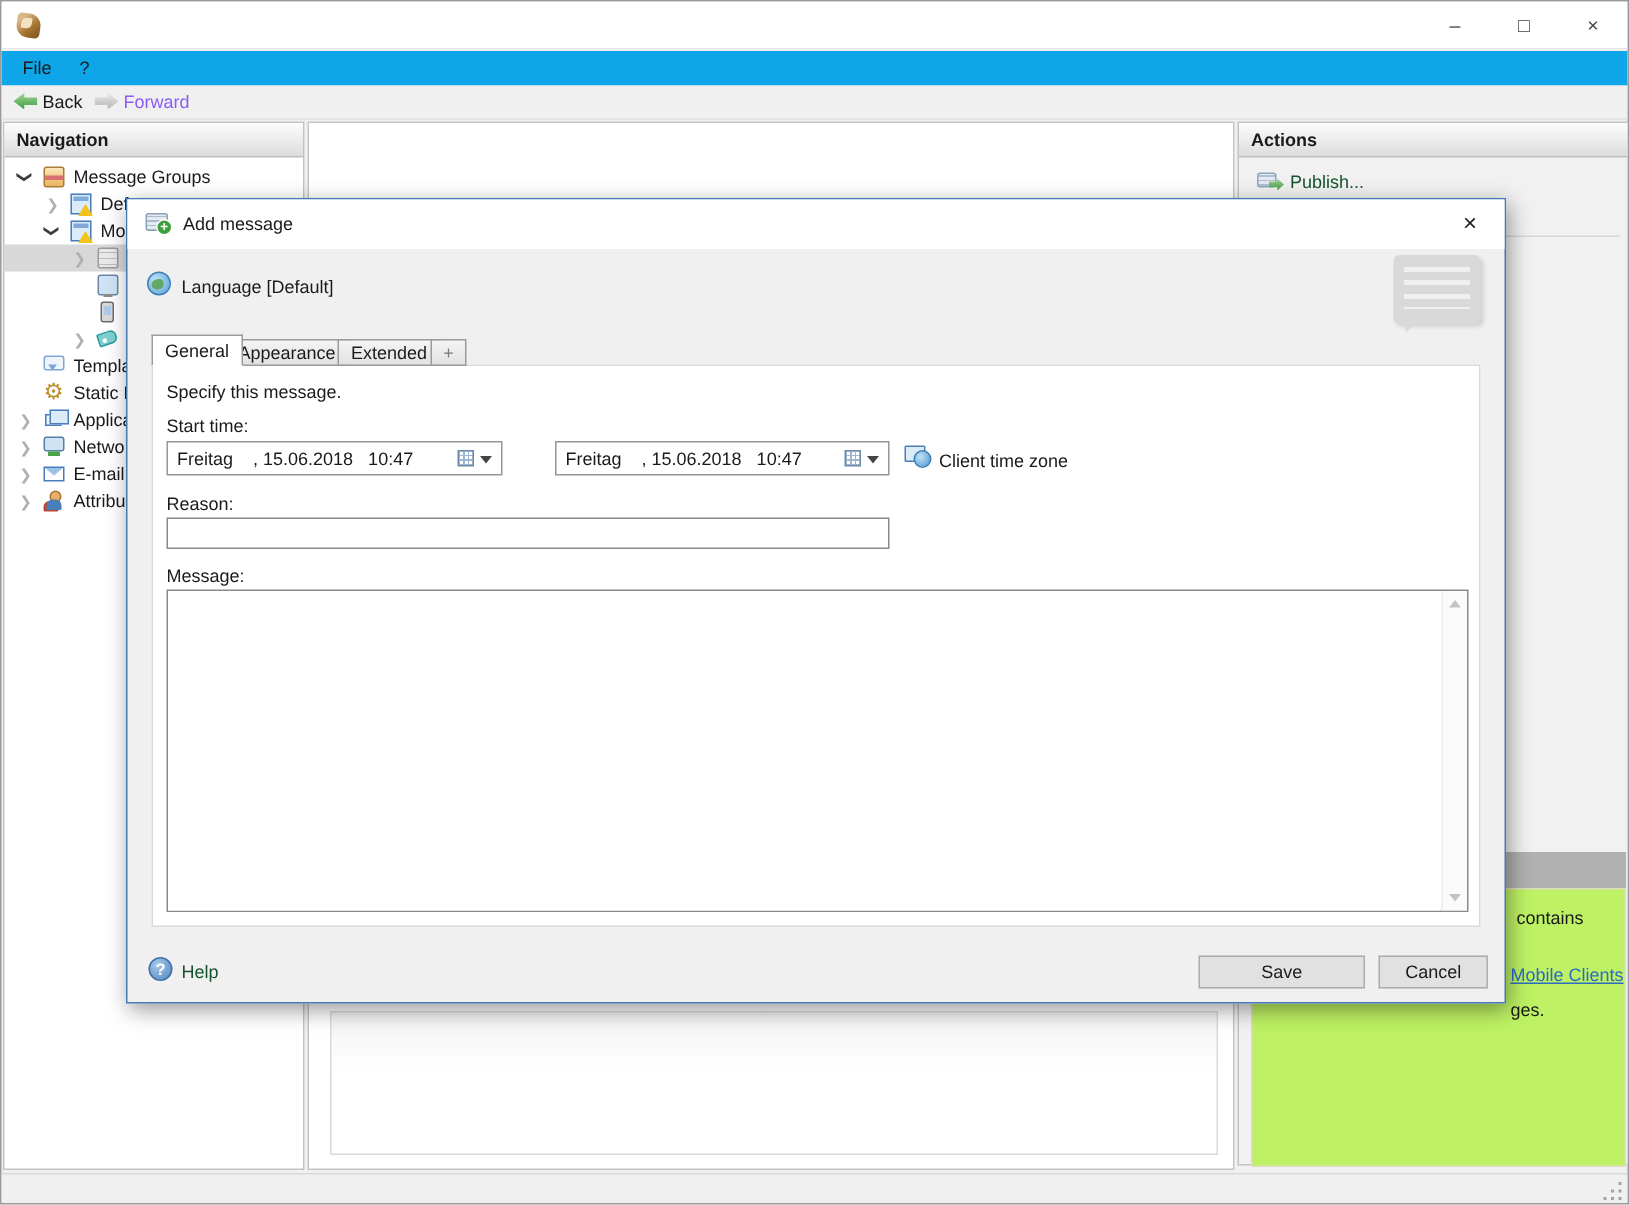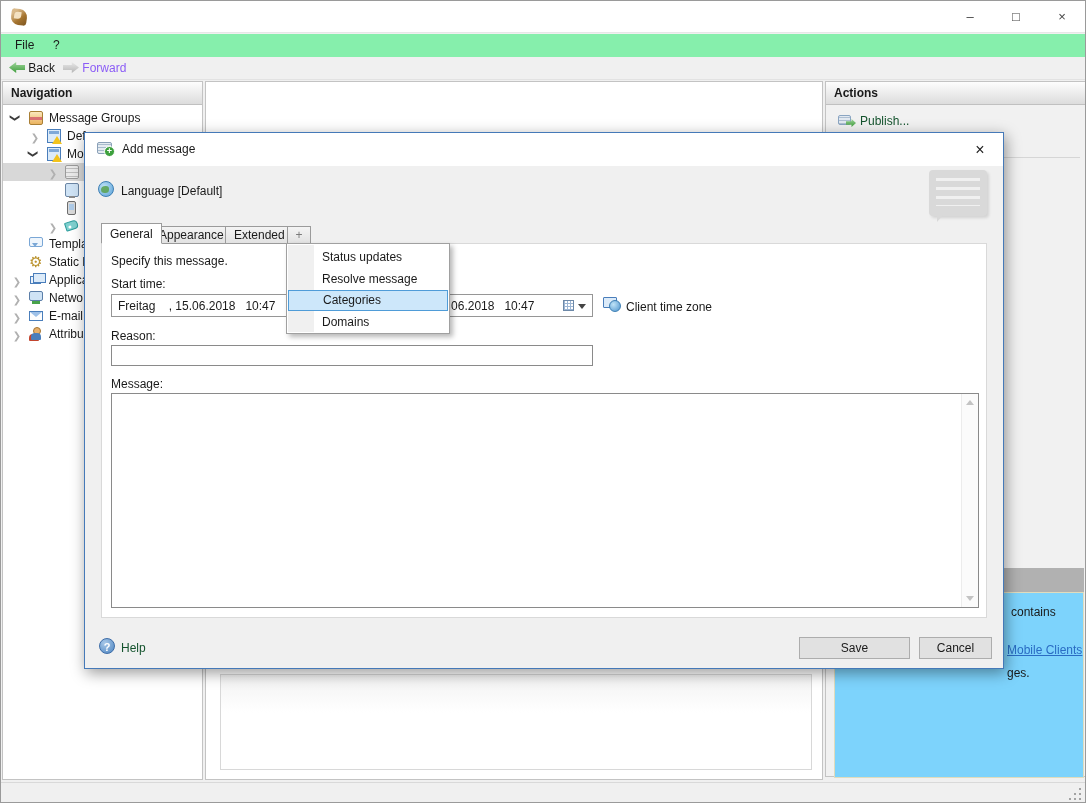--- a/index.html
+++ b/index.html
@@ -11,21 +11,21 @@
   }
   
   .titlebar { position:absolute; left:0; top:0; width:100%; height:32px; background:#fff; border-bottom:1px solid #e7e7e7; }
   .app-icon { position:absolute; left:10px; top:8px; width:16px; height:16px;
     background:linear-gradient(135deg,#d9b98a 20%,#a5742f 60%,#7c5520); border-radius:3px 8px 3px 8px; transform:rotate(8deg); }
   .app-icon::after{ content:""; position:absolute; left:3px; top:3px; width:7px; height:7px; border-radius:50% 0 50% 0; background:#f3e1c2; }
   .title-text { position:absolute; left:34px; top:9px; color:#9b9b9b; }
   .win-btns { position:absolute; right:0; top:0; height:31px; display:flex; }
   .win-btn { width:46px; height:31px; text-align:center; line-height:31px; color:#444; font-size:13px; }
   
-  .menubar { position:absolute; left:0; top:33px; width:100%; height:23px; background:#86efac; }
+  .menubar { position:absolute; left:0; top:33px; width:100%; height:23px; background:#0ea5e9; }
   .menu-entry { position:absolute; top:0; height:23px; line-height:23px; padding:0 5px; }
   .toolbar { position:absolute; left:0; top:56px; width:100%; height:23px; background:#f0f0f0; border-bottom:1px solid #e2e2e2; }
   .tb-item { position:absolute; top:0; height:22px; line-height:22px; }
   .arr { display:inline-block; width:16px; height:11px; vertical-align:-1px; }
   .arr-back { background:linear-gradient(180deg,#9ed49a,#3f9e3c); clip-path:polygon(0 50%,45% 0,45% 28%,100% 28%,100% 72%,45% 72%,45% 100%); }
   .arr-fwd  { background:linear-gradient(180deg,#e9e9e9,#b5b5b5); clip-path:polygon(100% 50%,55% 0,55% 28%,0 28%,0 72%,55% 72%,55% 100%); }
   .dim { color:#8b5cf6; }
   
   .panel { position:absolute; background:#fff; border:1px solid #c3c3c3; }
   .panel-hdr { height:23px; line-height:22px; font-weight:bold; padding-left:8px;
@@ -82,21 +82,21 @@
     background:linear-gradient(180deg,#f2f2f2,#ffffff 40%); }
   
   .publish-row { position:absolute; left:12px; top:31px; height:18px; }
   .i-publish { position:absolute; left:0; top:2px; width:13px; height:10px; background:#e2e9f1; border:1px solid #8aa5c2; border-radius:2px;
     background-image:repeating-linear-gradient(180deg,#aebfd2 1px,#aebfd2 2px,transparent 2px,transparent 4px); }
   .i-publish::after { content:""; position:absolute; right:-6px; bottom:-3px; width:10px; height:8px;
     background:linear-gradient(180deg,#9ed49a,#3f9e3c); clip-path:polygon(100% 50%,55% 0,55% 28%,0 28%,0 72%,55% 72%,55% 100%); }
   .link { color:#14532d; }
   .rdivider { position:absolute; left:8px; top:75px; width:246px; border-top:1px solid #d6d6d6; }
   .gray-bar { position:absolute; left:8px; top:486px; width:250px; height:24px; background:#b1b1b1; }
-  .note { position:absolute; left:8px; top:510px; width:250px; height:186px; background:#7dd3fc; border:1px solid #e0dcbd; }
+  .note { position:absolute; left:8px; top:510px; width:250px; height:186px; background:#bef264; border:1px solid #e0dcbd; }
   .note span { position:absolute; white-space:nowrap; }
   .note-link { text-decoration:underline; color:#2a6cc4; }
   
   .statusbar { position:absolute; left:0; top:781px; width:100%; height:22px; background:#f0f0f0; border-top:1px solid #d9d9d9; }
   .grip { position:absolute; right:4px; bottom:4px; width:2px; height:2px; background:#a3a3a3;
     box-shadow:-5px 0 0 #a3a3a3,-10px 0 0 #a3a3a3,0 -5px 0 #a3a3a3,-5px -5px 0 #a3a3a3,0 -10px 0 #a3a3a3; }
   
   .dialog { position:absolute; left:83px; top:131px; width:920px; height:537px; background:#f0f0f0;
     border:1px solid #4579b8; box-shadow:2px 4px 14px rgba(0,0,0,.4); z-index:10; }
   .dlg-title { position:absolute; left:0; top:0; width:100%; height:33px; background:#fff; }
@@ -305,21 +305,14 @@
         </div>
       </div>
     </div>
 
     <div class="i-help">?</div>
     <span class="dlg-help link">Help</span>
     <div class="btn" style="left:714px; width:111px;">Save</div>
     <div class="btn" style="left:834px; width:73px;">Cancel</div>
   </div>
 
-  <div class="popup">
-    <div class="gutter"></div>
-    <div class="pm-item">Status updates</div>
-    <div class="pm-item">Resolve message</div>
-    <div class="pm-item hl">Categories</div>
-    <div class="pm-item">Domains</div>
-  </div>
 
 </div>
 
 </body></html>

